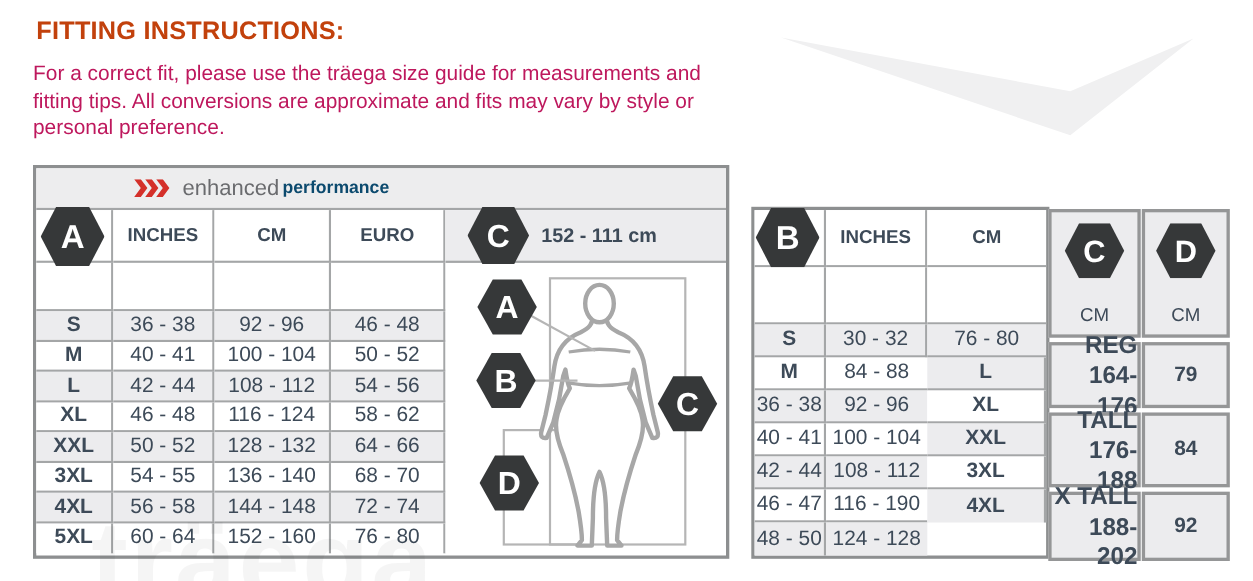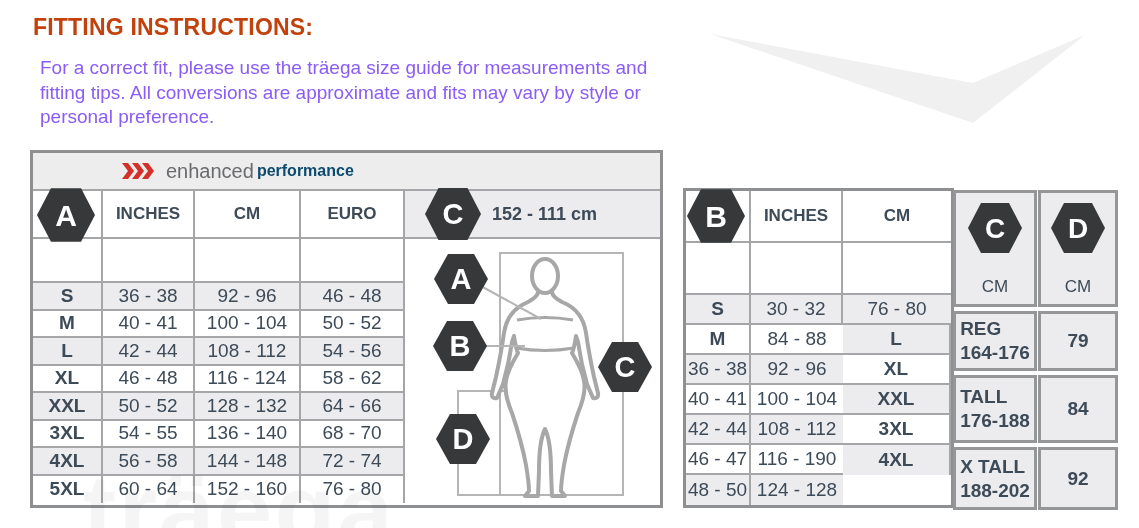--- a/index.html
+++ b/index.html
@@ -13,21 +13,21 @@
     --red:#d4302a;
     --bodyline:#a7a7a7;
     --thinline:#b5b5b5;
   }
   html,body{width:1139px;height:528px;background:#fff;overflow:hidden;
     font-family:"Liberation Sans","DejaVu Sans",sans-serif;}
   .abs{position:absolute;}
 
   
   .page-title{left:33px;top:14px;font-size:23px;font-weight:bold;color:#c2410c;letter-spacing:.2px;}
-  .intro{left:40px;top:56px;width:648px;font-size:19px;line-height:1.3;color:#8b5cf6;}
+  .intro{left:30px;top:56px;width:648px;font-size:19px;line-height:1.3;color:#be185d;}
 
   
   .tableL{left:30px;top:150px;width:633px;height:358px;border:3px solid var(--outer);background:#fff;}
   .banner{height:38px;background:#ededee;border-bottom:2px solid var(--line);
     display:flex;align-items:center;padding-left:88px;}
   .banner .lt{font-size:20px;color:#6a6b6e;margin-left:9px;}
   .banner .bd{font-size:16px;color:#0c4a6e;font-weight:bold;margin-left:3px;}
   .contentL{display:flex;height:312px;}
   .gridL{display:grid;width:372px;
     grid-template-columns:70px 92px 106px 104px;
@@ -56,21 +56,21 @@
   
   .sidecol{display:flex;flex-direction:column;}
   .colC{left:953px;top:190px;width:84px;}
   .colD{left:1038px;top:190px;width:80px;}
   .sbox{border:3px solid var(--boxborder);background:var(--shade);display:flex;flex-direction:column;
     align-items:center;justify-content:center;color:var(--slate);}
   .sbox.hd{height:117px;justify-content:flex-start;}
   .sbox.hd .unit{margin-top:auto;margin-bottom:7px;font-size:17px;}
   .sbox + .sbox{margin-top:4px;}
   .b2{height:60px;} .b3{height:68px;} .b4{height:63px;}
-  .rangebox{font-weight:bold;font-size:19px;line-height:1.25;text-align:left;}
+  .rangebox{font-weight:bold;font-size:22px;line-height:1.25;text-align:right;}
   .valbox{font-weight:bold;font-size:19px;}
   .sidehex{margin-top:10px;}
 
   .watermark{left:50px;top:300px;font-size:100px;font-weight:bold;color:#000;opacity:.035;
     letter-spacing:2px;z-index:5;pointer-events:none;}
 </style>
 </head>
 <body>
 
 <svg class="abs" style="left:700px;top:25px;" width="395" height="105" viewBox="0 0 395 105">

